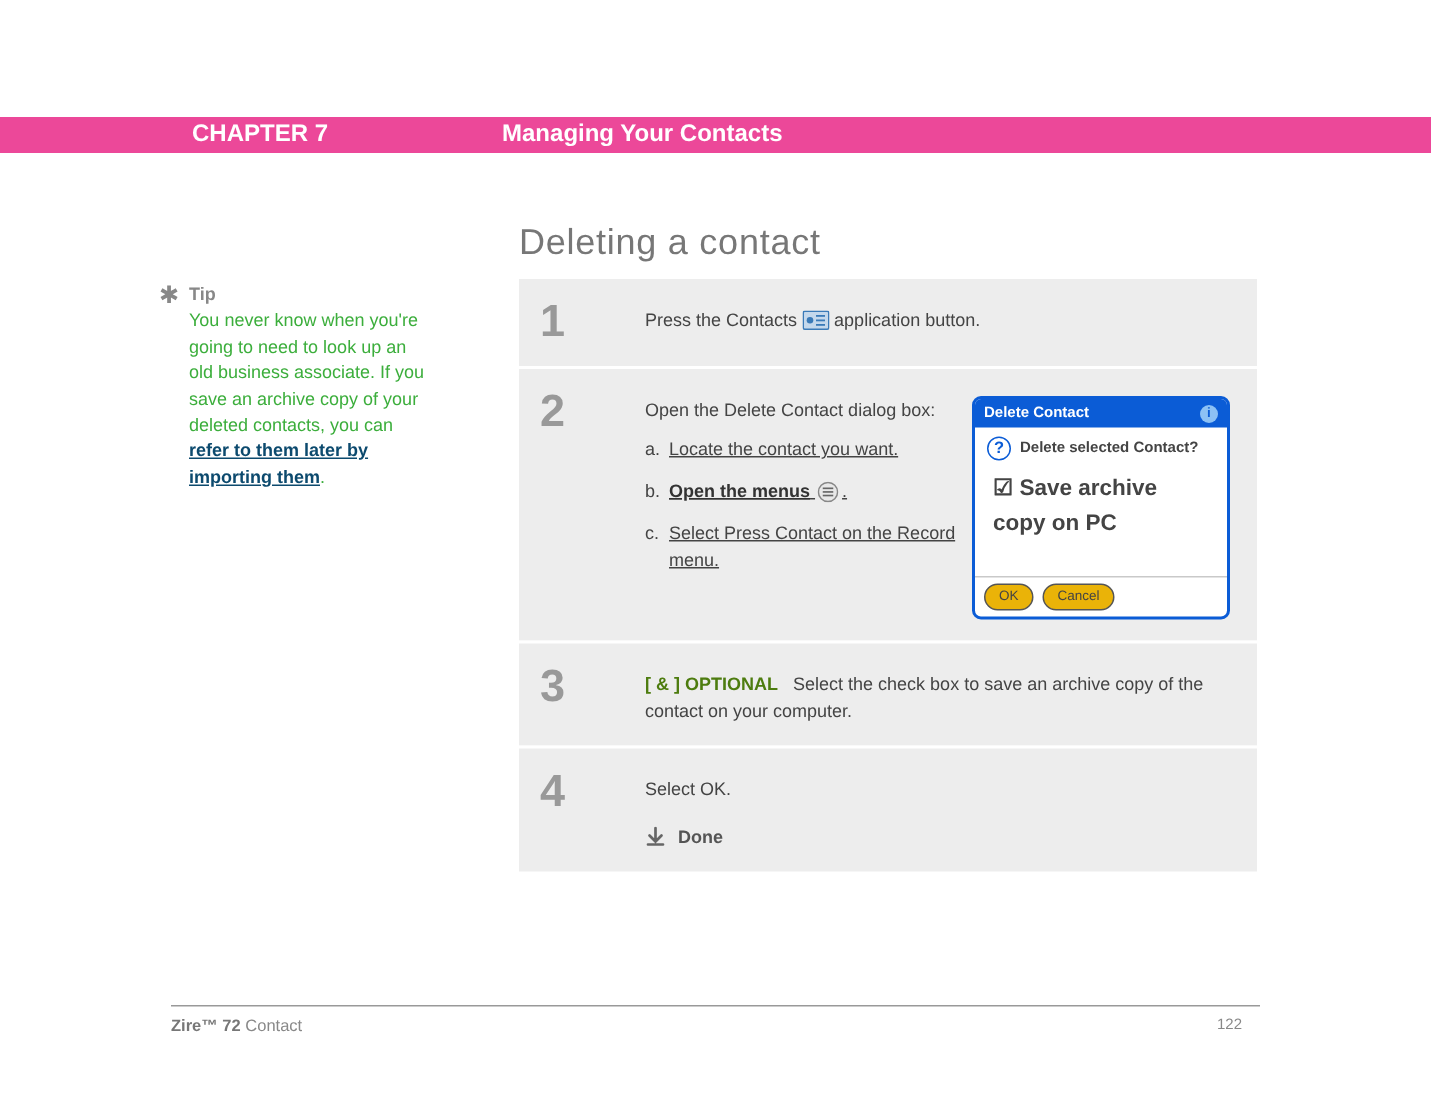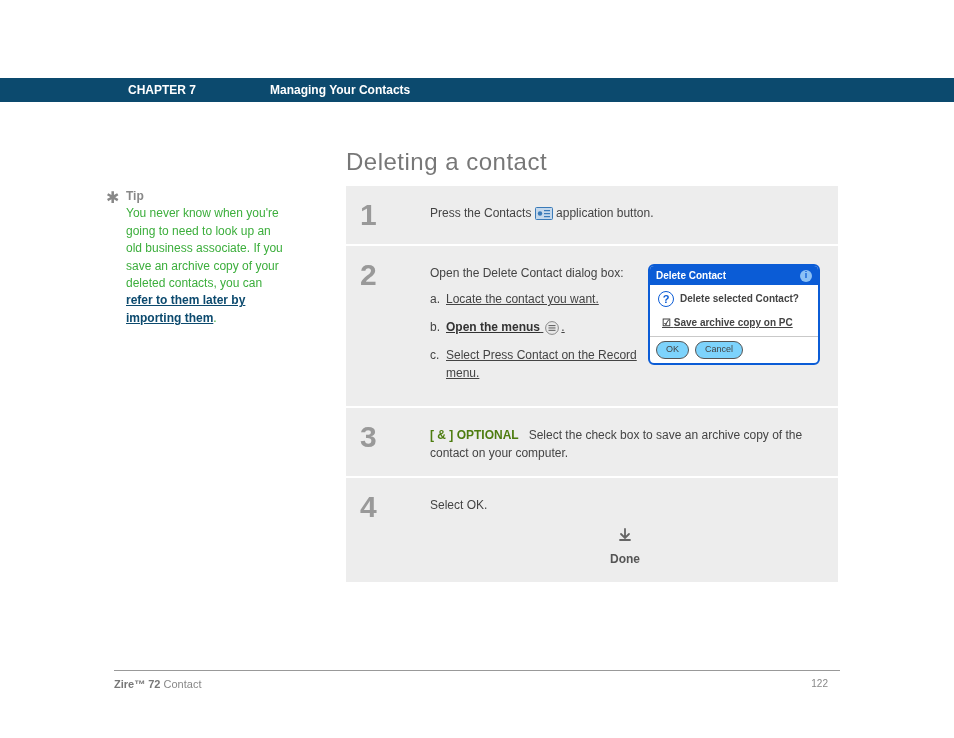--- a/index.html
+++ b/index.html
@@ -11,29 +11,29 @@
       position: relative;
       font-size: 13px;
       color: #333;
     }
     .header-bar {
       position: absolute;
       top: 78px;
       left: 0;
       right: 0;
       height: 24px;
-      background: #0c4a6e;
+      background: #ec4899;
       display: flex;
       align-items: center;
       color: #fff;
       font-weight: bold;
-      font-size: 12px;
+      font-size: 16px;
     }
     .chapter-label { margin-left: 128px; }
-    .chapter-title { margin-left: 74px; }
+    .chapter-title { margin-left: 116px; }
     .page-title {
       position: absolute;
       top: 148px;
       left: 346px;
       font-size: 24px;
       color: #777;
       font-weight: normal;
       letter-spacing: 0.5px;
     }
     .tip-block {
@@ -108,21 +108,20 @@
       color: #4d7c0f;
       font-weight: bold;
     }
     .done-row {
       margin-top: 14px;
       display: flex;
       align-items: center;
       gap: 8px;
       font-weight: bold;
       color: #555;
-      flex-direction: column;
     }
     .done-arrow { width: 14px; height: 14px; }
     .inline-icon {
       display: inline-flex;
       vertical-align: middle;
       width: 18px; height: 14px;
       justify-content: center;
       align-items: center;
     }
     
@@ -169,35 +168,34 @@
       width: 16px; height: 16px;
       border-radius: 50%;
       border: 1.5px solid #0b5cd6;
       color: #0b5cd6;
       font-weight: bold;
       font-size: 11px;
       display: flex; align-items: center; justify-content: center;
     }
     .dialog-checkbox-row {
       font-weight: bold;
-      font-size: 10px;
+      font-size: 15px;
       margin-left: 4px;
-      margin-bottom: 2px;
-      text-decoration: underline;
+      margin-bottom: 20px;
     }
     .dialog-footer {
       border-top: 1px solid #c9c9c9;
       padding: 4px 6px;
       display: flex;
       gap: 6px;
     }
     .dialog-btn {
       border: 1px solid #555;
       border-radius: 9px;
-      background: #7dd3fc;
+      background: #eab308;
       font-size: 9px;
       padding: 1px 9px;
       cursor: default;
     }
     .footer-line {
       position: absolute;
       top: 670px;
       left: 114px;
       right: 114px;
       height: 1px;

